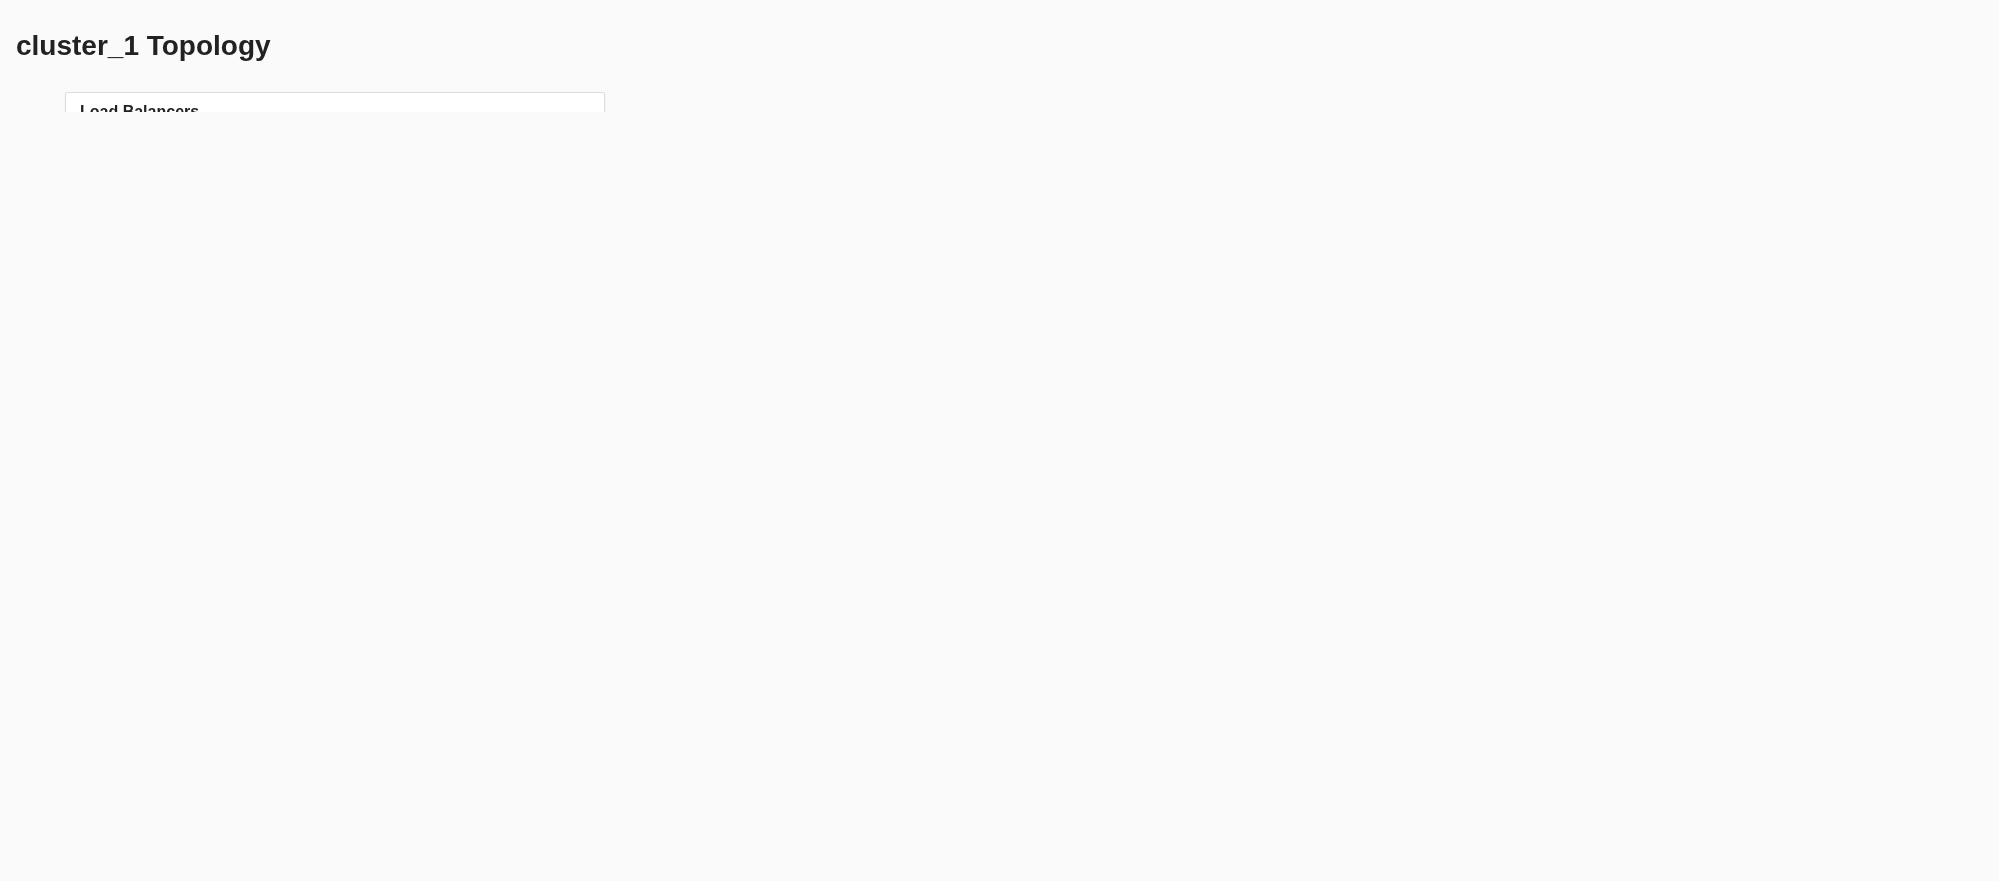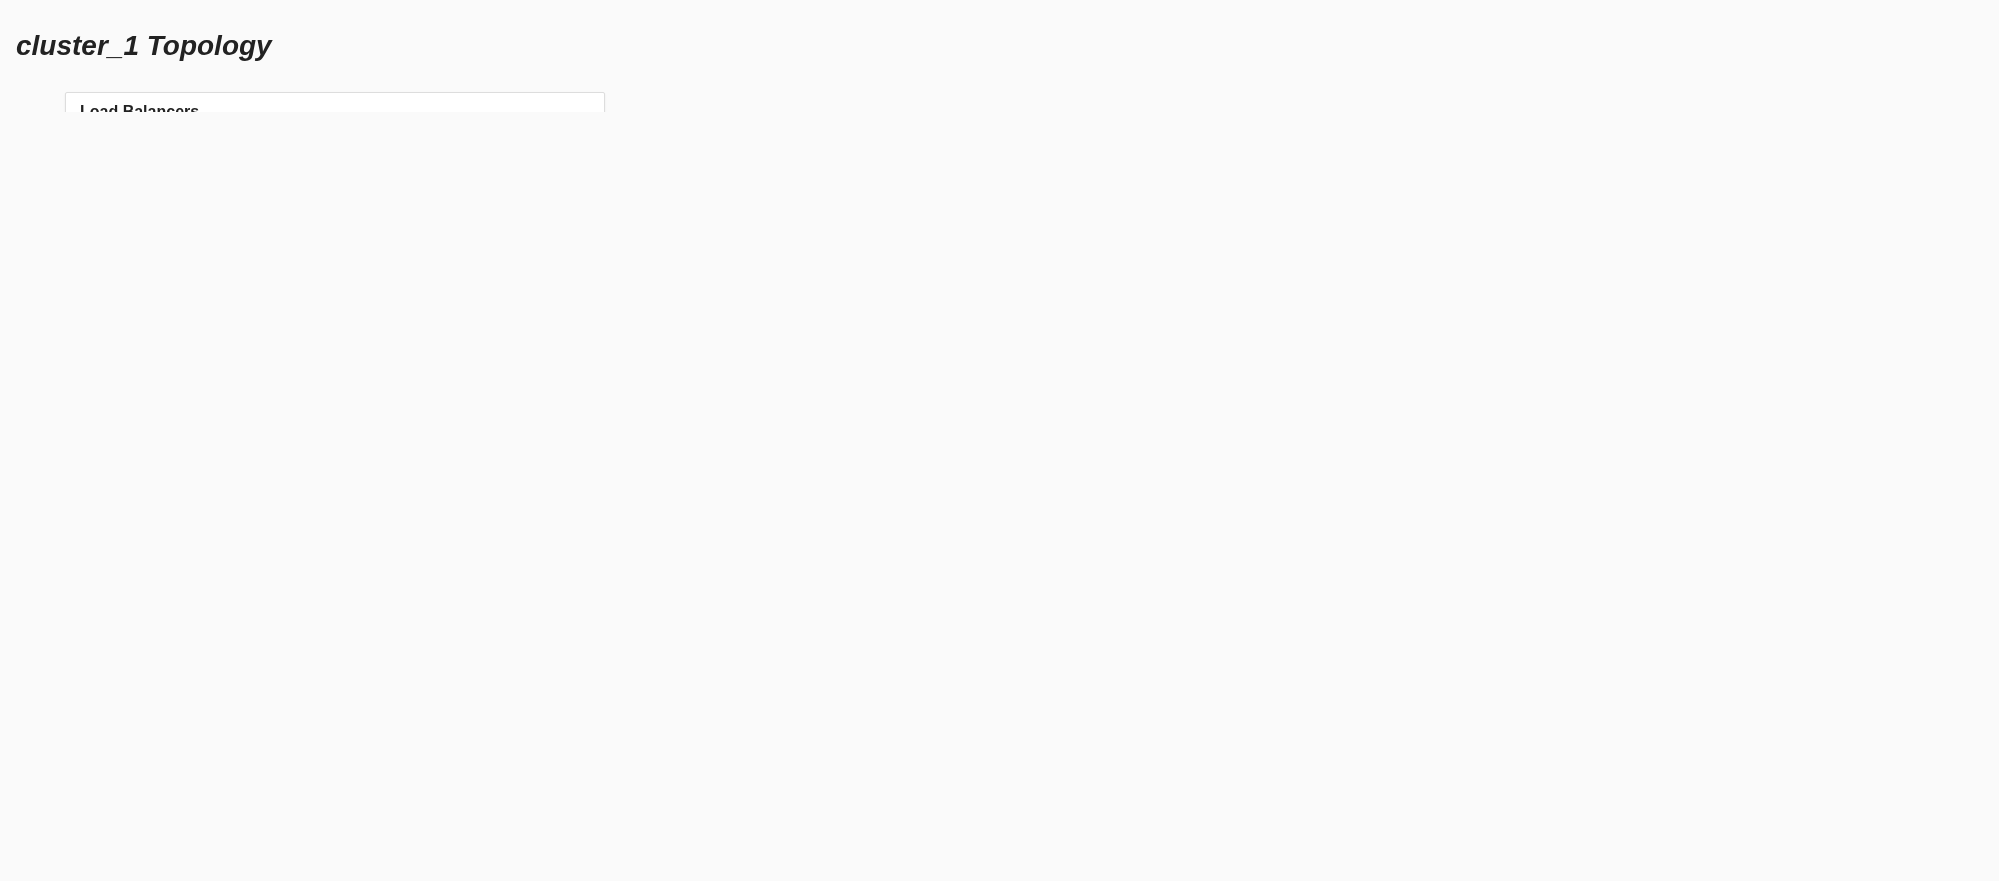--- a/index.html
+++ b/index.html
@@ -8,21 +8,20 @@
     font-family: -apple-system, BlinkMacSystemFont, "Segoe UI", "Helvetica Neue", Arial, sans-serif;
     background: #fafafa;
     color: #222;
     font-size: 17px;
     padding: 20px 10px;
   }
   h1 {
     font-size: 28px;
     font-weight: 700;
     margin: 10px 0 30px 6px;
-    font-style: italic;
   }
   .canvas {
     position: relative;
     width: 1560px;
     margin-left: 35px;
   }
   .panel {
     position: absolute;
     background: #fff;
     border: 1px solid #ddd;

